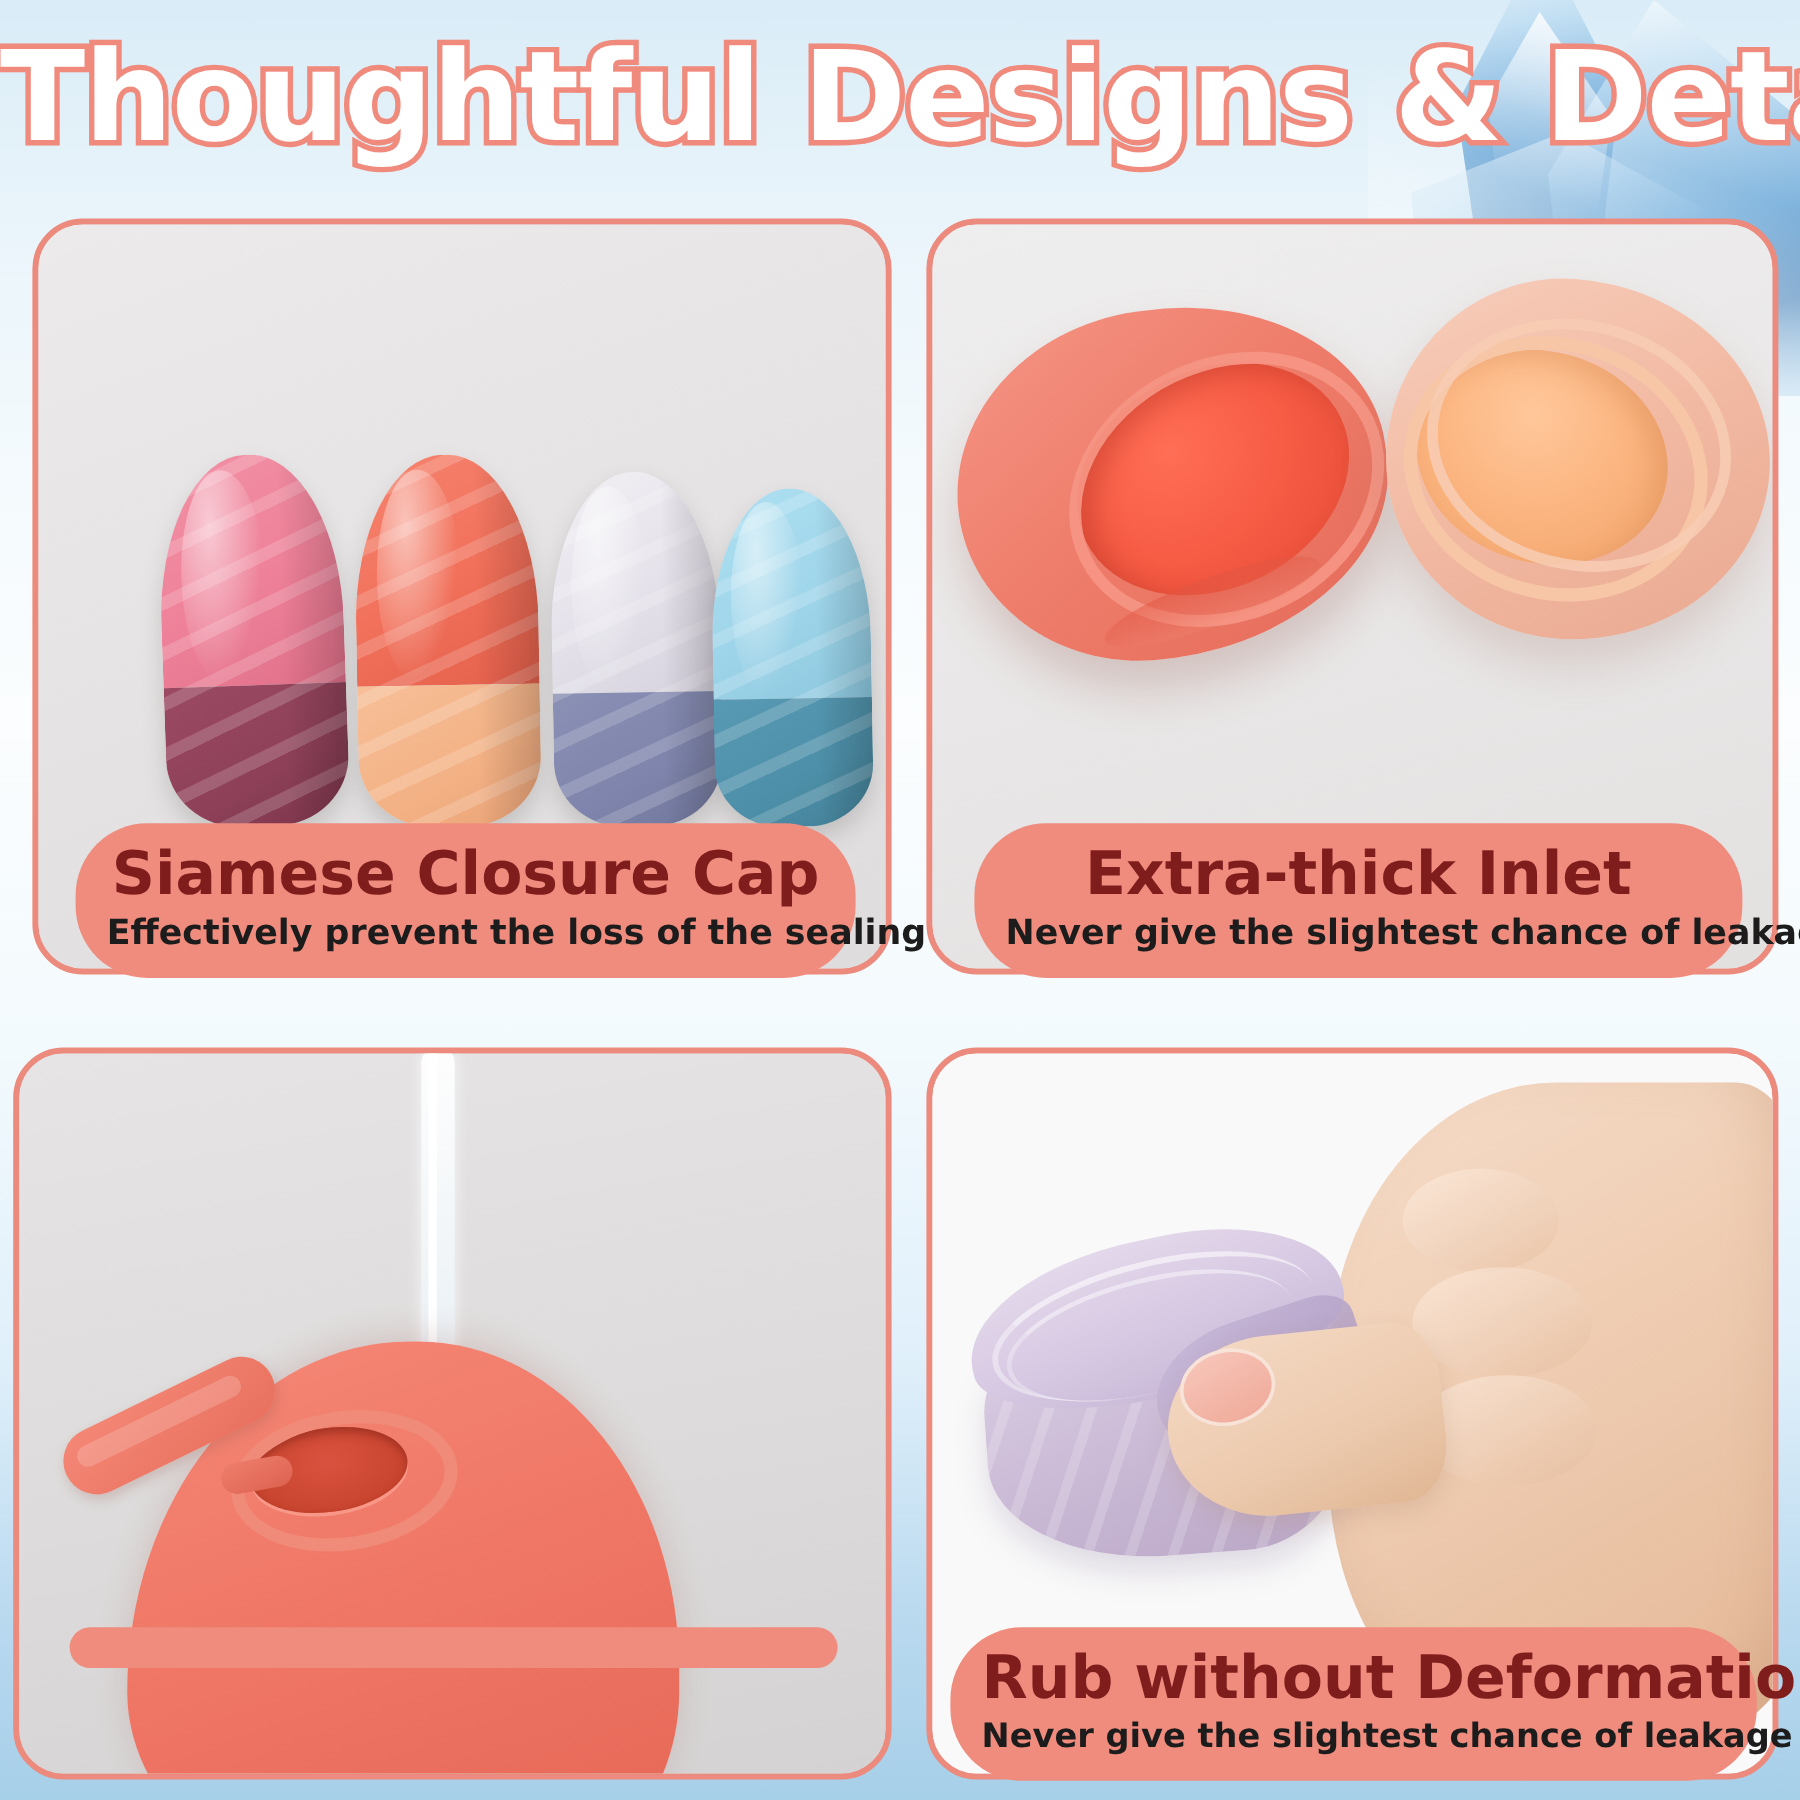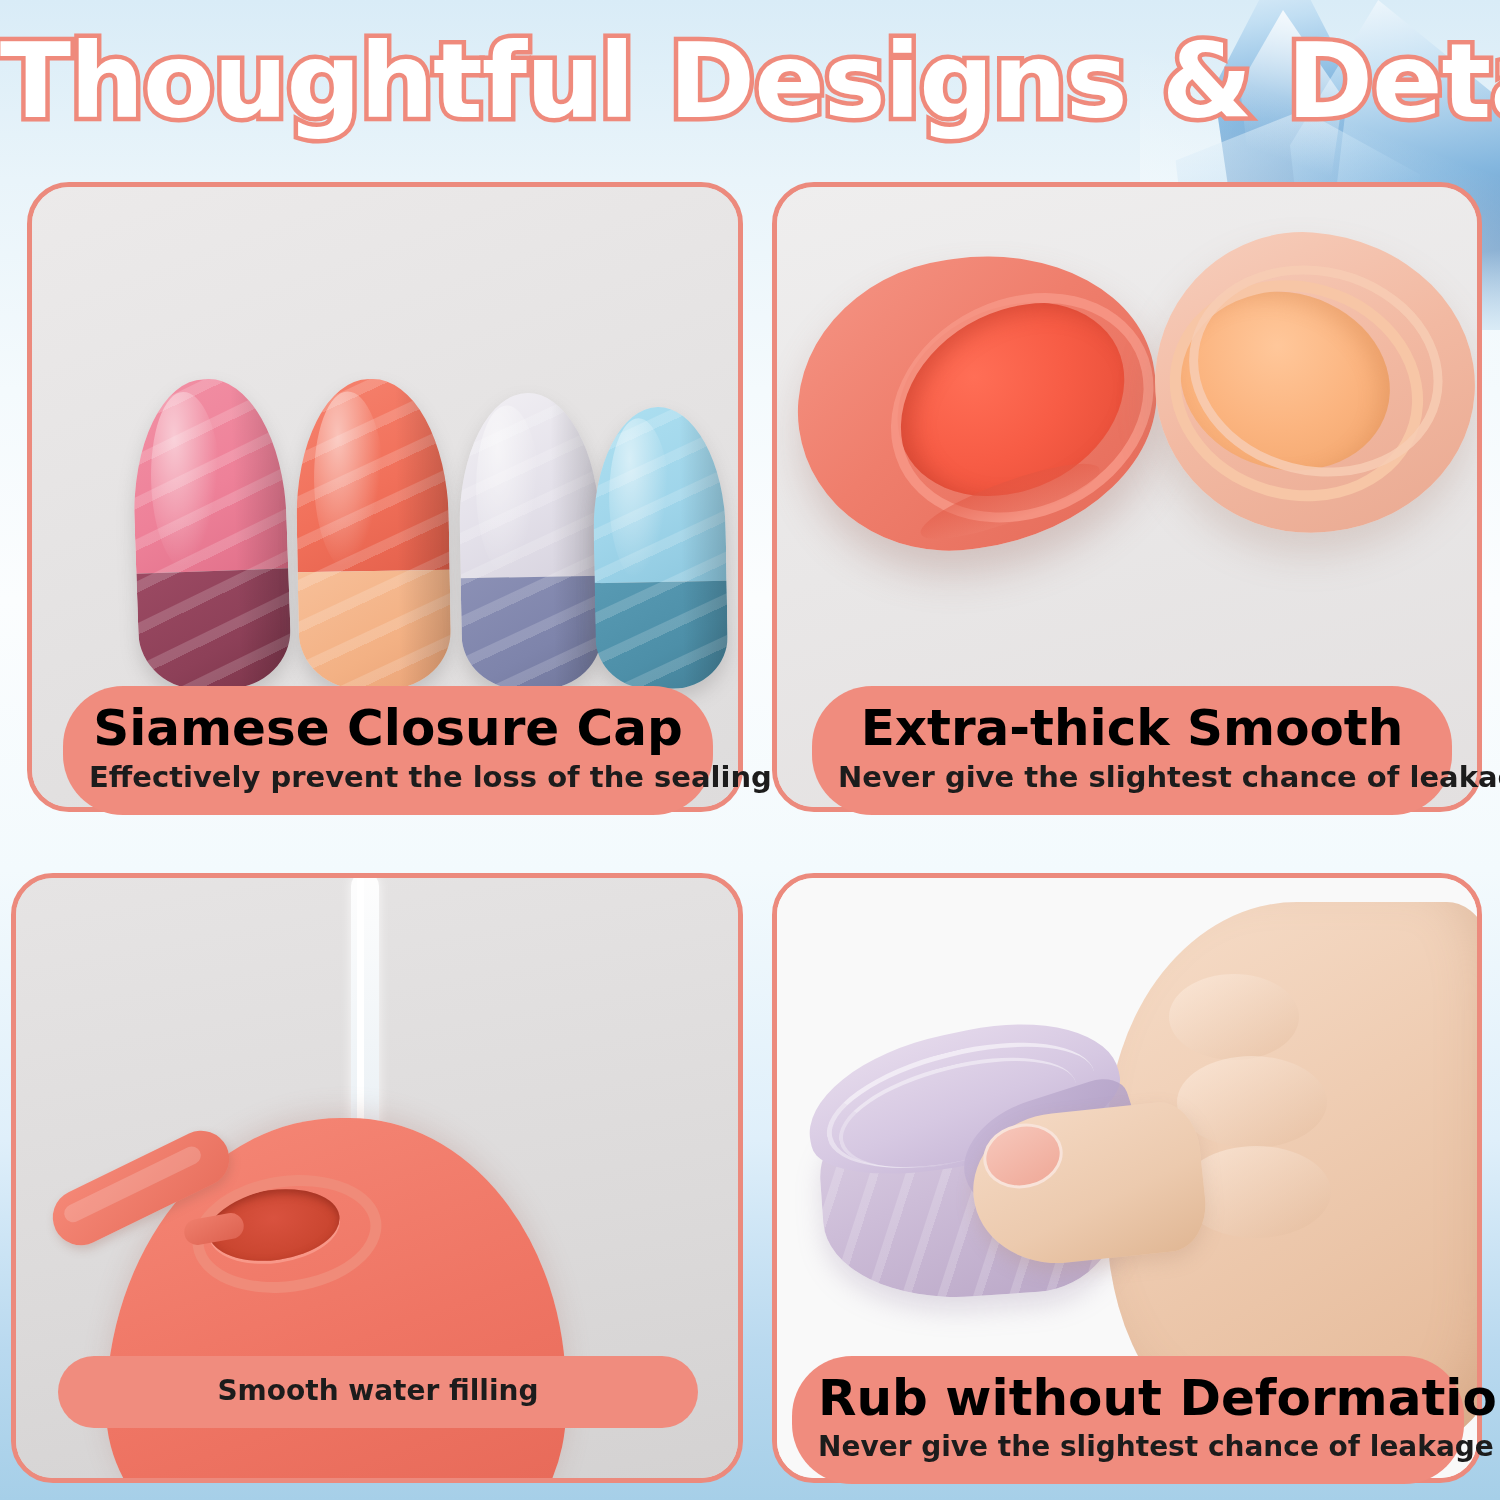--- a/index.html
+++ b/index.html
@@ -110,21 +110,21 @@
   
   .caption {
     position: absolute;
     background: #f08c7e;
     border-radius: 60px;
     text-align: center;
     padding: 14px 26px 20px;
     box-sizing: border-box;
   }
   .caption .title {
-    color: #000000;
+    color: #7f1d1d;
     font-size: 50px;
     font-weight: 700;
     font-family: "DejaVu Sans", sans-serif;
     line-height: 1.12;
     white-space: nowrap;
   }
   .caption .sub {
     color: #1c1c1c;
     font-size: 29px;
     font-weight: 700;
@@ -493,38 +493,37 @@
       <div class="seal-obj seal-right">
         <div class="seal-body-r"></div>
         <div class="seal-mouth-r"></div>
         <div class="seal-rim-r1"></div>
         <div class="seal-rim-r2"></div>
       </div>
     </div>
   </div>
 
   <div class="caption cap-2">
-    <div class="title">Extra-thick Smooth</div>
+    <div class="title">Extra-thick Inlet</div>
     <div class="sub">Never give the slightest chance of leakage</div>
   </div>
 
   <div class="panel panel-3">
     <div class="panel-photo">
       <div class="p3-bg"></div>
       <div class="stream"></div>
       <div class="bottle-neck"></div>
       <div class="inlet-ring"></div>
       <div class="inlet-lip"></div>
       <div class="cap-hinge"></div>
       <div class="cap-flap"></div>
     </div>
   </div>
 
   <div class="caption cap-3">
-    <div class="sub">Smooth water filling</div>
   </div>
 
   <div class="panel panel-4">
     <div class="panel-photo">
       <div class="p4-bg"></div>
 
       <div class="hand"></div>
       <div class="knuckle k1"></div>
       <div class="knuckle k2"></div>
       <div class="knuckle k3"></div>

